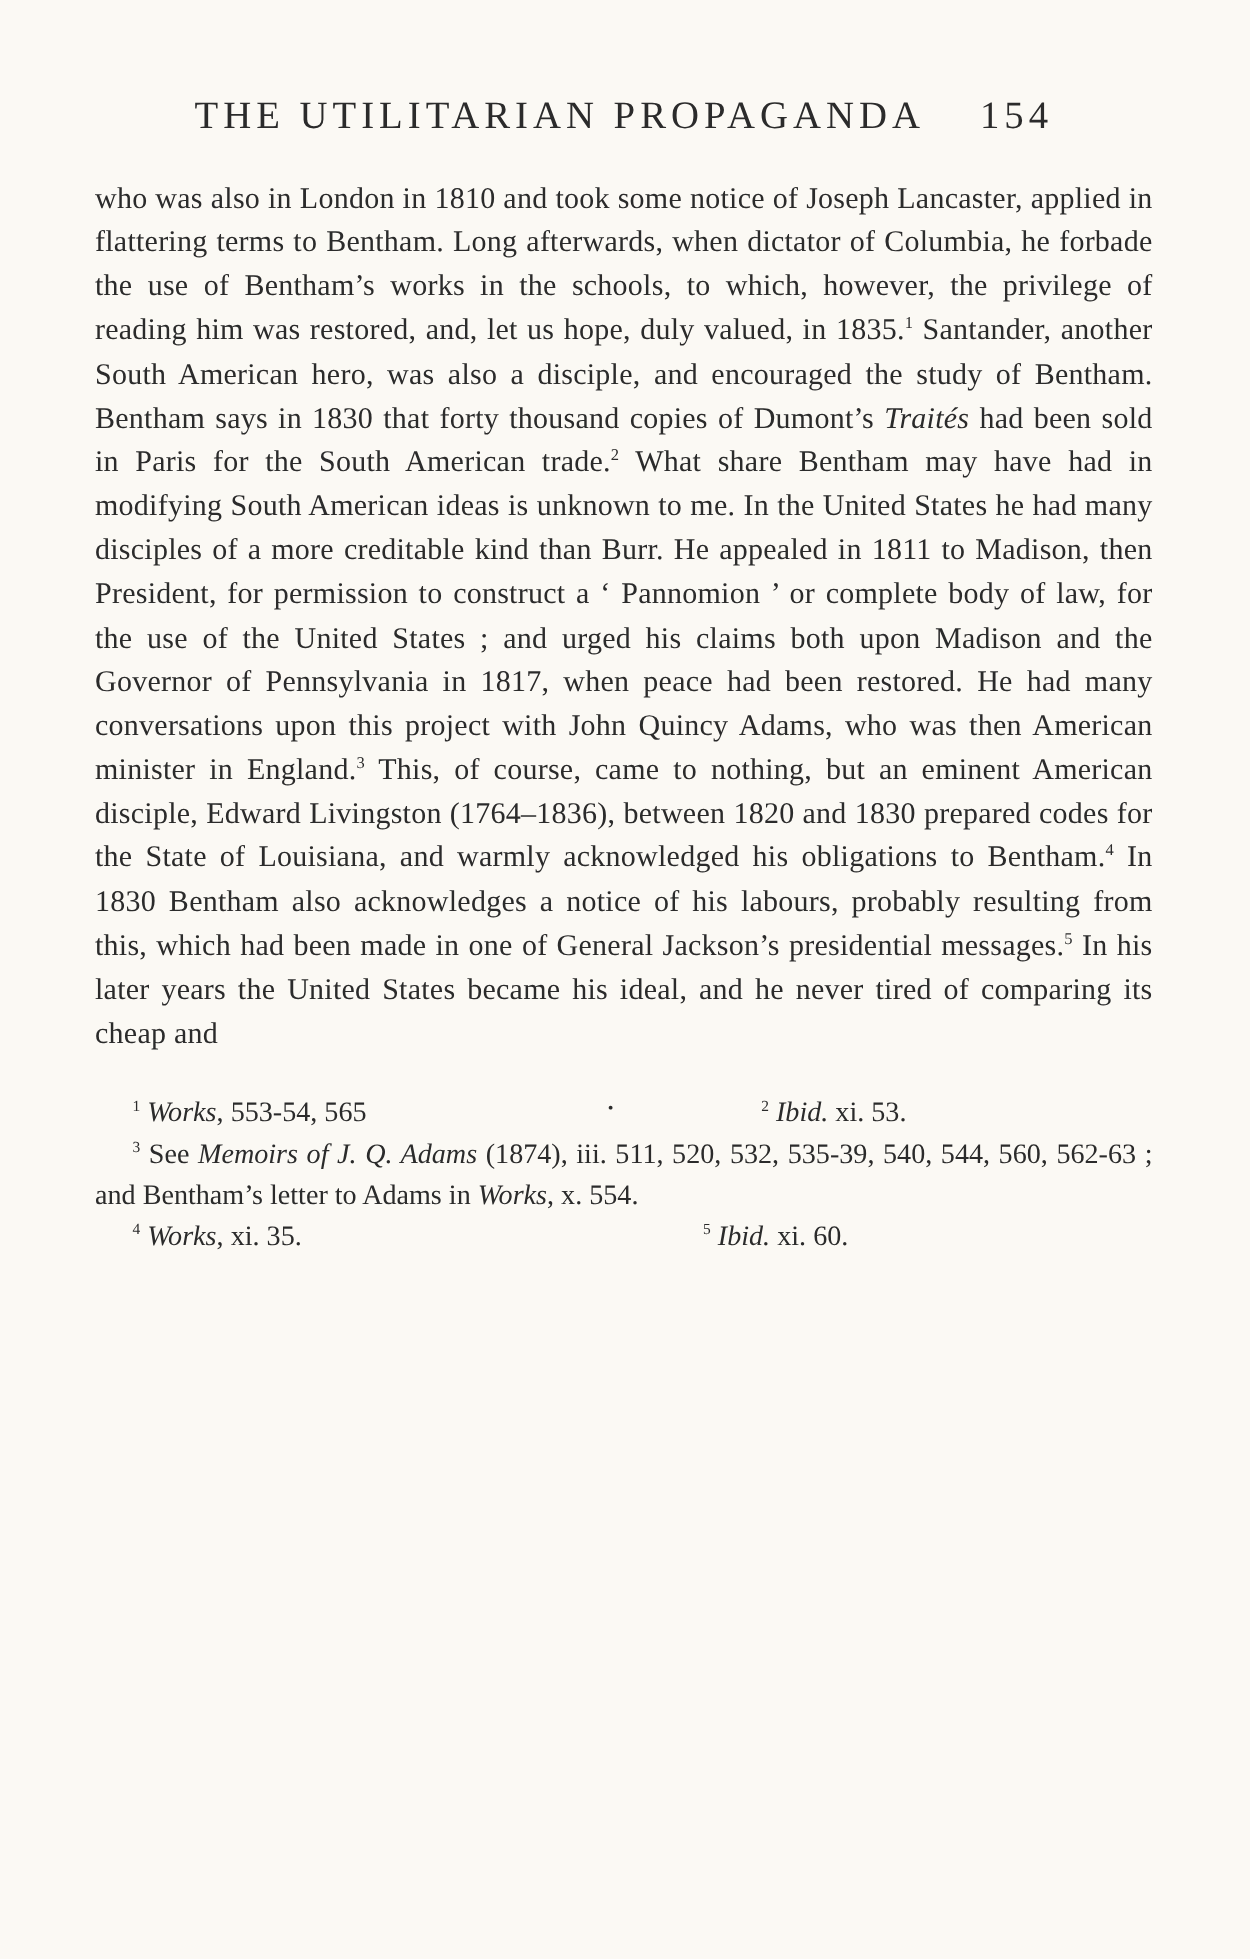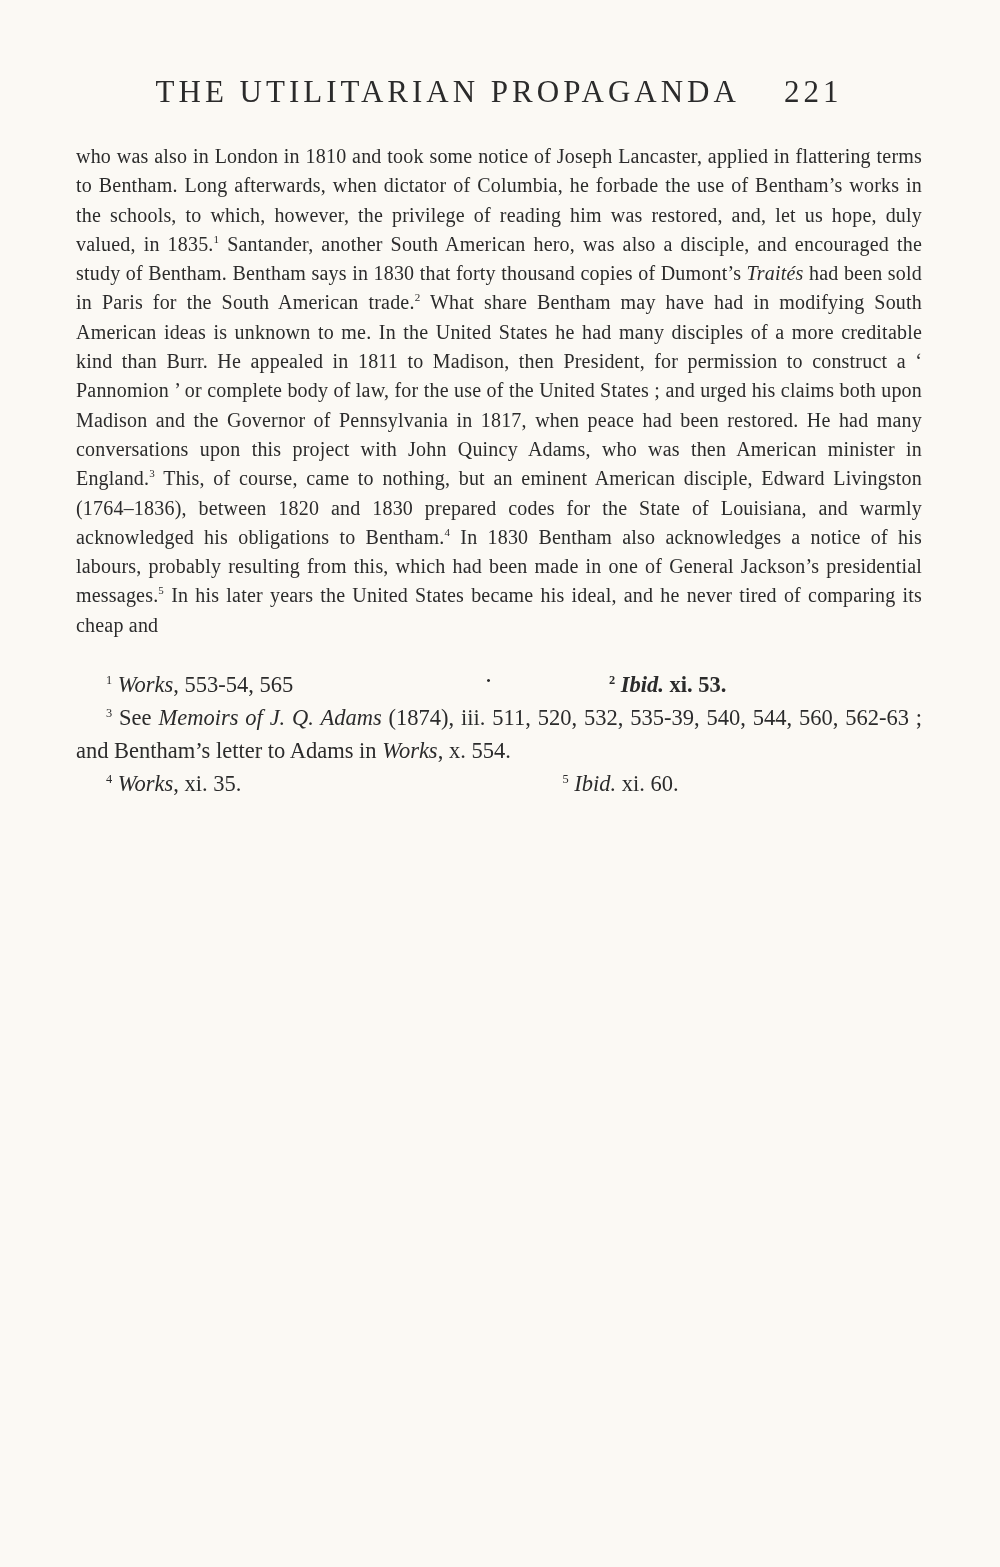--- a/index.html
+++ b/index.html
@@ -22,21 +22,21 @@
     justify-content:center;
     align-items:baseline;
     gap:44px;
     font-size:31px;
     letter-spacing:4px;
     white-space:nowrap;
     color: var(--ink, #2b2b2b);
   }
   .body-text {
     margin-top:32px;
-    font-size:20px;
+    font-size:24px;
     line-height:1.465;
     text-align:justify;
     text-justify: inter-word;
     letter-spacing:0.2px;
   }
   sup {
     font-size:0.55em;
     line-height:0;
     vertical-align:super;
   }
@@ -52,38 +52,38 @@
   }
   .fn-full {
     text-indent:30px;
     text-align:justify;
   }
   .fn-right {
     position:absolute;
     top:0;
     text-indent:0;
   }
-  .fn-right.pos-a { left:63%;font-weight:bold; }
+  .fn-right.pos-a { left:63%; }
   .fn-right.pos-b { left:57.5%; }
   .fn-mark {
     position:absolute;
     left:48.5%;
     top:3px;
     font-size:13px;
     text-indent:0;
   }
 </style>
 </head>
 <body>
 
 <div class="page">
 
   <div class="header">
     <span>THE UTILITARIAN PROPAGANDA</span>
-    <span>221</span>
+    <span>154</span>
   </div>
 
   <p class="body-text"><span>who was also in London in 1810 and took some notice of Joseph Lancaster, applied in flattering terms to Bentham. Long afterwards, when dictator of Columbia, he forbade the use of Bentham’s works in the schools, to which, however, the privilege of reading him was restored, and, let us hope, duly valued, in 1835.</span><sup>1</sup><span> Santander, another South American hero, was also a disciple, and encouraged the study of Bentham.  Bentham says in 1830 that forty thousand copies of Dumont’s </span><i>Traités</i><span> had been sold in Paris for the South American trade.</span><sup>2</sup><span>  What share Bentham may have had in modifying South American ideas is unknown to me.  In the United States he had many disciples of a more creditable kind than Burr.  He appealed in 1811 to Madison, then President, for permission to construct a ‘ Pannomion ’ or complete body of law, for the use of the United States ; and urged his claims both upon Madison and the Governor of Pennsylvania in 1817, when peace had been restored.  He had many conversations upon this project with John Quincy Adams, who was then American minister in England.</span><sup>3</sup><span> This, of course, came to nothing, but an eminent American disciple, Edward Livingston (1764–1836), between 1820 and 1830 prepared codes for the State of Louisiana, and warmly acknowledged his obligations to Bentham.</span><sup>4</sup><span>  In 1830 Bentham also acknowledges a notice of his labours, probably resulting from this, which had been made in one of General Jackson’s presidential messages.</span><sup>5</sup><span>  In his later years the United States became his ideal, and he never tired of comparing its cheap and</span></p>
 
   <div class="footnotes">
 
     <div class="fn-row">
       <span><sup>1</sup><span> </span><i>Works</i><span>, 553-54, 565</span></span>
       <span class="fn-mark">•</span>
       <span class="fn-right pos-a"><sup>2</sup><span> </span><i>Ibid.</i><span> xi. 53.</span></span>

